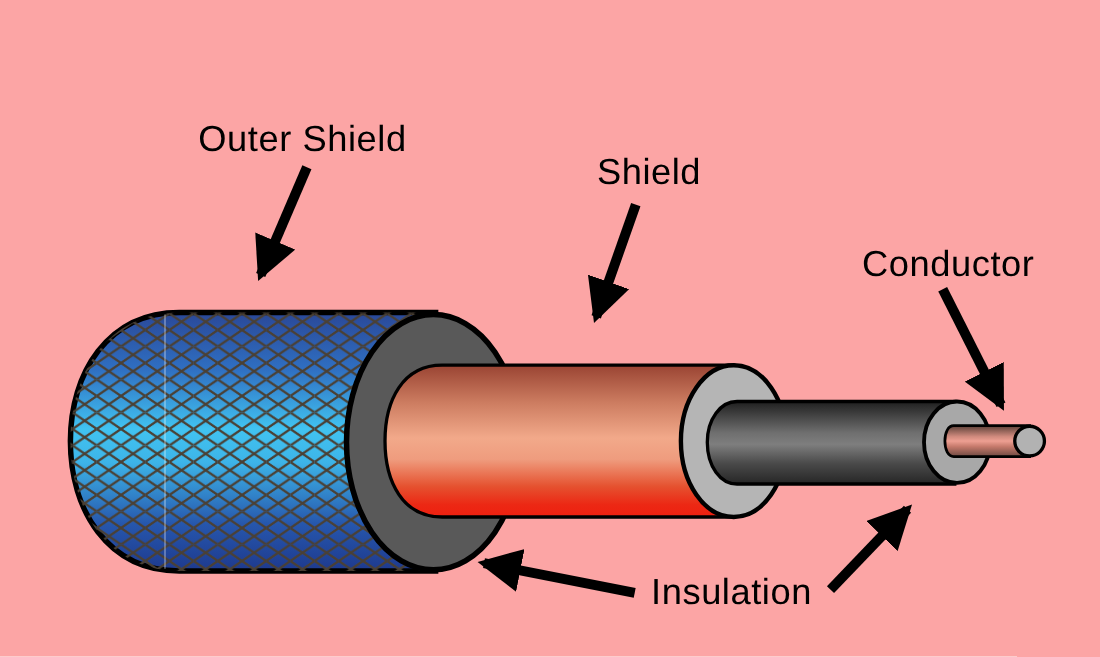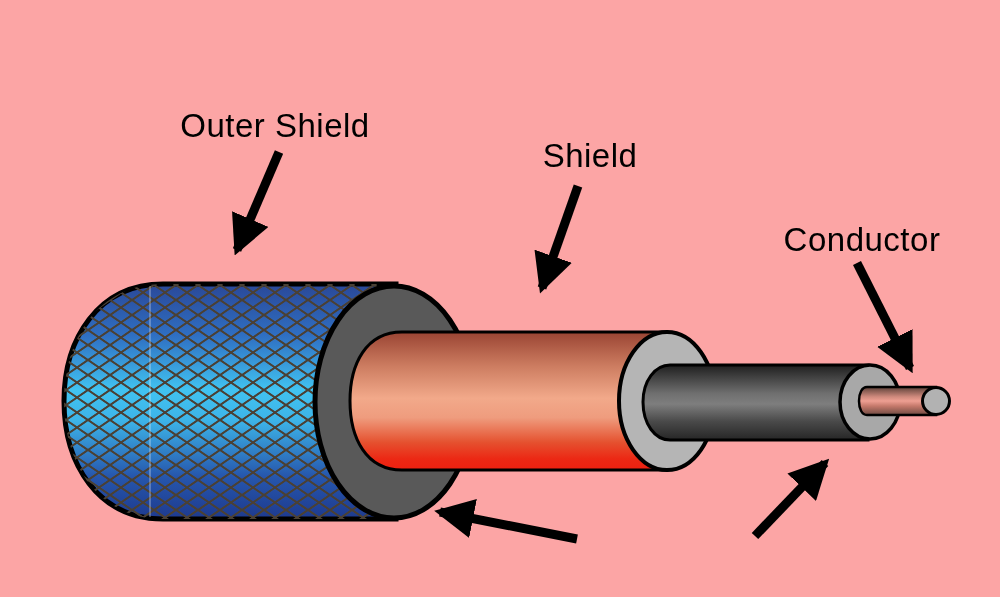--- a/index.html
+++ b/index.html
@@ -104,13 +104,14 @@
     <line x1="577" y1="539" x2="440" y2="512" stroke="#000000" stroke-width="9" marker-end="url(#arrowHead)"></line>
     <line x1="755" y1="536" x2="825" y2="463" stroke="#000000" stroke-width="9" marker-end="url(#arrowHead)"></line>
   </svg>
 
   <div class="diagram-label" style="left:275px; top:126px;">Outer Shield</div>
 
   <div class="diagram-label" style="left:590px; top:156px;">Shield</div>
 
   <div class="diagram-label" style="left:845px; top:240px;margin-left:17px;">Conductor</div>
 
+  <div class="diagram-label" style="left:665px; top:538px;">Insulation</div>
 </div>
 
 </body></html>

